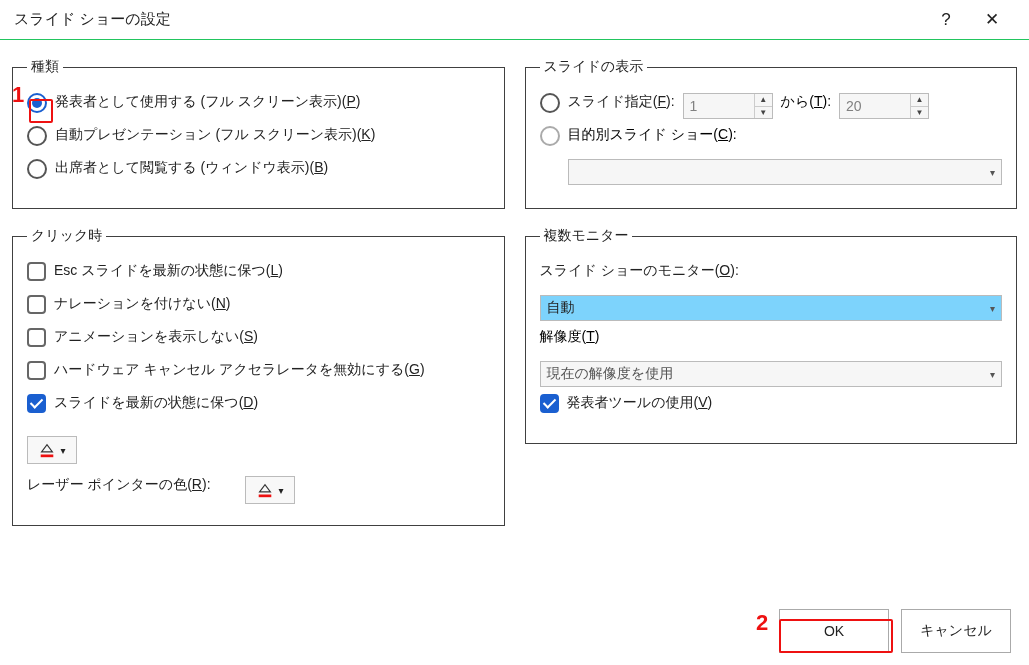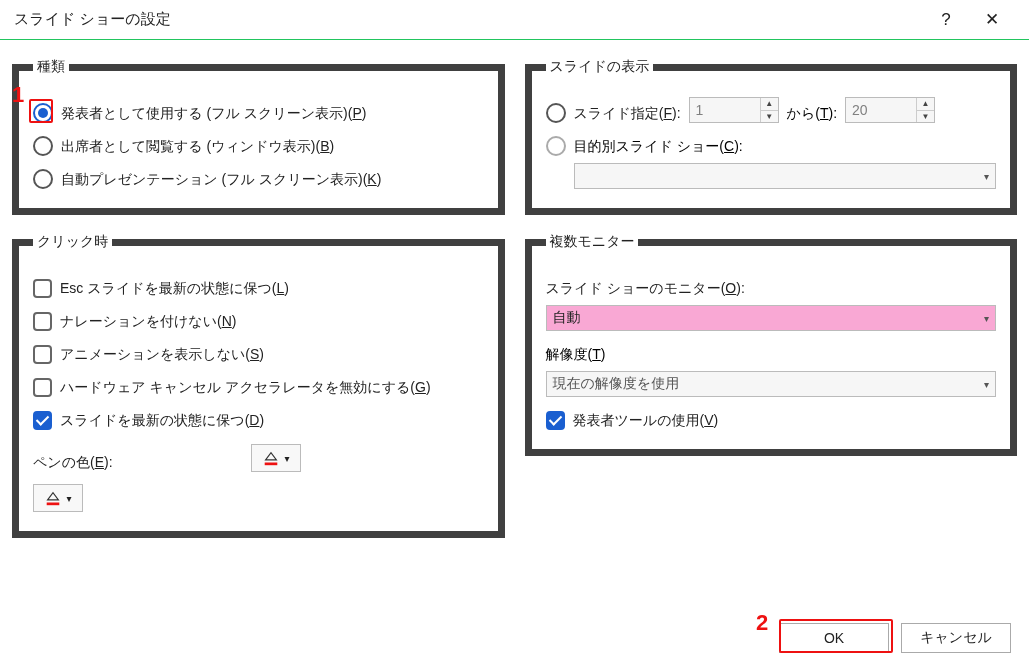--- a/index.html
+++ b/index.html
@@ -31,32 +31,32 @@
       color: #222;
       cursor: pointer;
     }
     .content {
       display: flex;
       padding: 18px 12px 0 12px;
       gap: 20px;
     }
     .col { flex: 1; display: flex; flex-direction: column; gap: 18px; }
     fieldset {
-      border: 7px solid #404040;
+      border: 1px solid #404040;
       padding: 14px 14px 16px 14px;
       position: relative;
     }
     legend {
       font-size: 14px;
       padding: 0 4px;
       background: #fff;
     }
     .row {
       display: flex;
-      align-items: flex-end;
+      align-items: flex-start;
       min-height: 30px;
       margin: 3px 0;
       gap: 8px;
     }
     .radio, .check {
       width: 20px; height: 20px;
       border: 2px solid #555;
       display: inline-flex;
       align-items: center;
       justify-content: center;
@@ -90,38 +90,38 @@
       display: inline-flex; border: 1px solid #bbb; height: 26px;
       width: 90px; align-items: stretch; background:#fff;
     }
     .spin.disabled { background:#f6f6f6; color:#808080;}
     .spin .val { flex:1; padding: 2px 6px; display:flex; align-items:center;}
     .spin .btns { width: 18px; display:flex; flex-direction:column; border-left:1px solid #ccc;}
     .spin .btns div { flex:1; display:flex; align-items:center; justify-content:center; font-size:8px; color:#444; cursor:pointer;}
     .spin .btns div:first-child{border-bottom:1px solid #ccc;}
     .combo {
       border: 1px solid #bbb; height: 26px; display:flex; align-items:center;
-      padding: 0 6px; background: #f9a8d4; position: relative; cursor:pointer;
+      padding: 0 6px; background: #7dd3fc; position: relative; cursor:pointer;
     }
     .combo.disabled { color:#555; background:#f6f6f6;}
     .combo .arrow { position:absolute; right:6px; font-size:10px; color:#555;}
     .wide { width: 100%; }
     .red-box {
       position: absolute; border: 2.5px solid #e11; border-radius:2px;
       pointer-events: none;
     }
     .red-num {
       position: absolute; color: #e11; font-weight: bold; font-size: 22px;
       pointer-events: none;
     }
     .button-row {
       position: absolute; bottom: 12px; right: 18px; display:flex; gap:12px;
     }
     .dlg-btn {
-      width: 110px; height: 30px; border: 1px solid #aaa; background:#fff;
+      width: 110px; height: 44px; border: 1px solid #aaa; background:#fff;
       display:flex; align-items:center; justify-content:center; cursor:pointer;
       font-size: 14px;
     }
   </style>
 </head>
 <body>
 
 <div class="titlebar">
   <div class="title">スライド ショーの設定</div>
   <div class="btn">?</div>
@@ -135,27 +135,27 @@
       <legend>種類</legend>
       <div class="row">
         <span class="radio selected"></span>
         <span class="label">
           <span>発表者として使用する (フル スクリーン表示)(</span><span class="access">P</span><span>)</span>
         </span>
       </div>
       <div class="row">
         <span class="radio"></span>
         <span class="label">
-          <span>出席者として閲覧する (ウィンドウ表示)(</span><span class="access">B</span><span>)</span>
+          <span>自動プレゼンテーション (フル スクリーン表示)(</span><span class="access">K</span><span>)</span>
         </span>
       </div>
       <div class="row">
         <span class="radio"></span>
         <span class="label">
-          <span>自動プレゼンテーション (フル スクリーン表示)(</span><span class="access">K</span><span>)</span>
+          <span>出席者として閲覧する (ウィンドウ表示)(</span><span class="access">B</span><span>)</span>
         </span>
       </div>
     </fieldset>
 
     <fieldset>
       <legend>クリック時</legend>
       <div class="row">
         <span class="check"></span>
         <span class="label"><span>Esc スライドを最新の状態に保つ(</span><span class="access">L</span><span>)</span></span>
       </div>
@@ -169,30 +169,30 @@
       </div>
       <div class="row">
         <span class="check"></span>
         <span class="label"><span>ハードウェア キャンセル アクセラレータを無効にする(</span><span class="access">G</span><span>)</span></span>
       </div>
       <div class="row">
         <span class="check checked"></span>
         <span class="label"><span>スライドを最新の状態に保つ(</span><span class="access">D</span><span>)</span></span>
       </div>
       <div class="row" style="margin-top:12px;">
-        <span class="label" style="width:210px;"><span>ペンの色(</span><span class="access">E</span><span>):</span></span>
         <span class="color-btn">
           <svg viewBox="0 0 20 20">
               <path d="M4 12 L10 4 L16 12 Z" fill="none" stroke="#333" stroke-width="1.3"></path>
               <rect x="3" y="15" width="14" height="3" fill="#e11"></rect>
             </svg>
           <span class="arrow">▾</span>
         </span>
       </div>
       <div class="row" style="margin-top:10px;">
+        <span class="label" style="width:210px;"><span>レーザー ポインターの色(</span><span class="access">R</span><span>):</span></span>
         <span class="color-btn">
           <svg viewBox="0 0 20 20">
               <path d="M4 12 L10 4 L16 12 Z" fill="none" stroke="#333" stroke-width="1.3"></path>
               <rect x="3" y="15" width="14" height="3" fill="#e11"></rect>
             </svg>
           <span class="arrow">▾</span>
         </span>
       </div>
     </fieldset>
 

